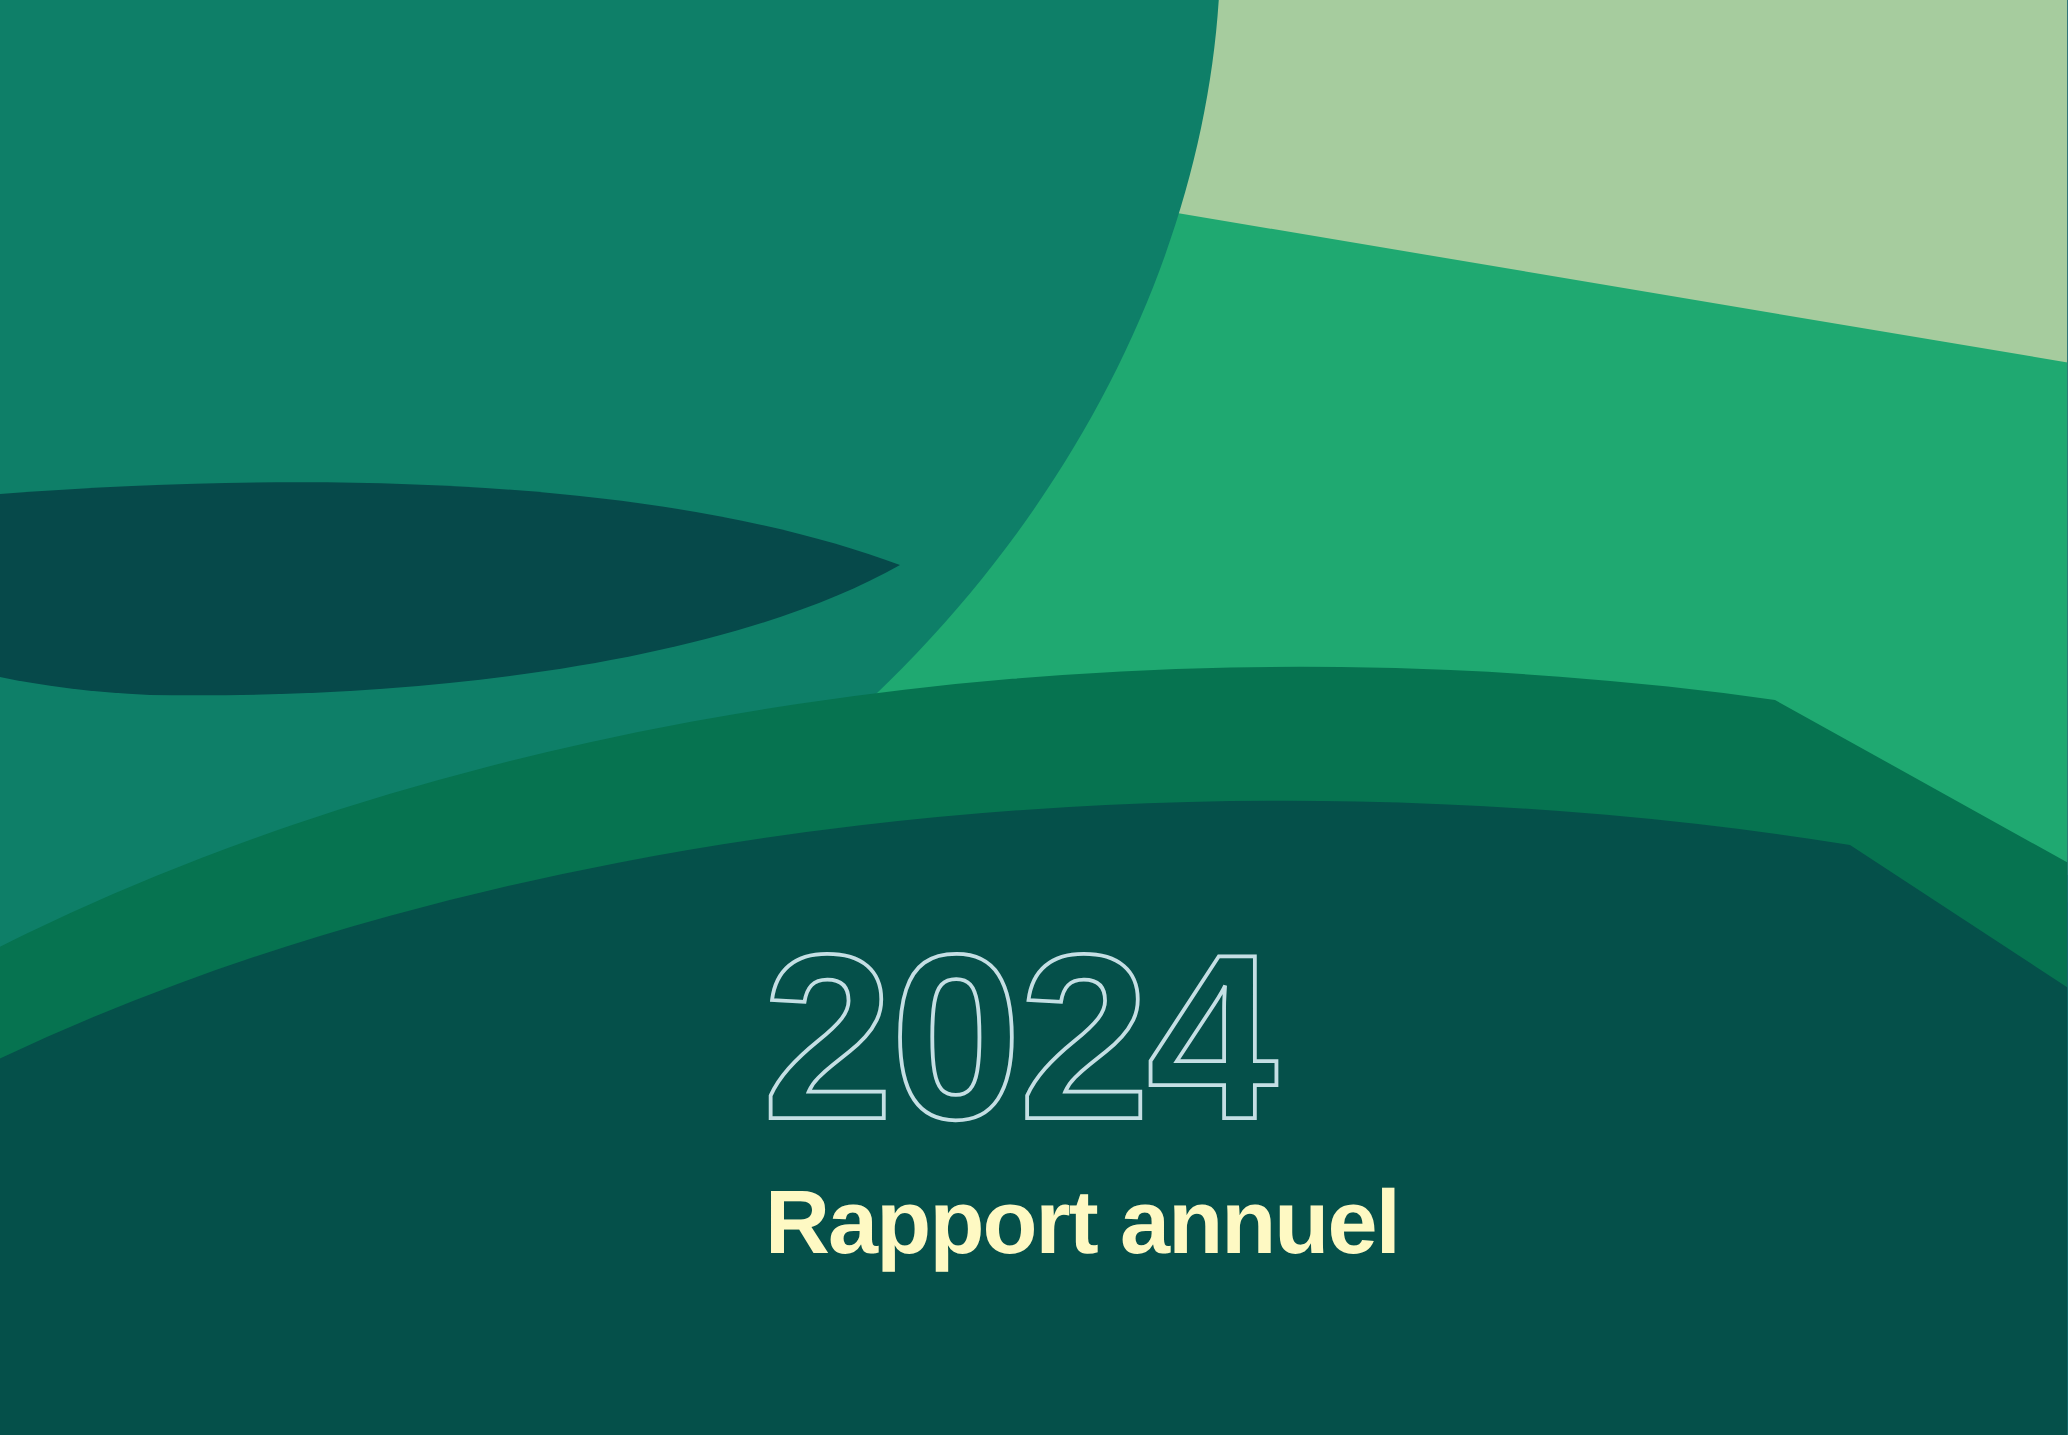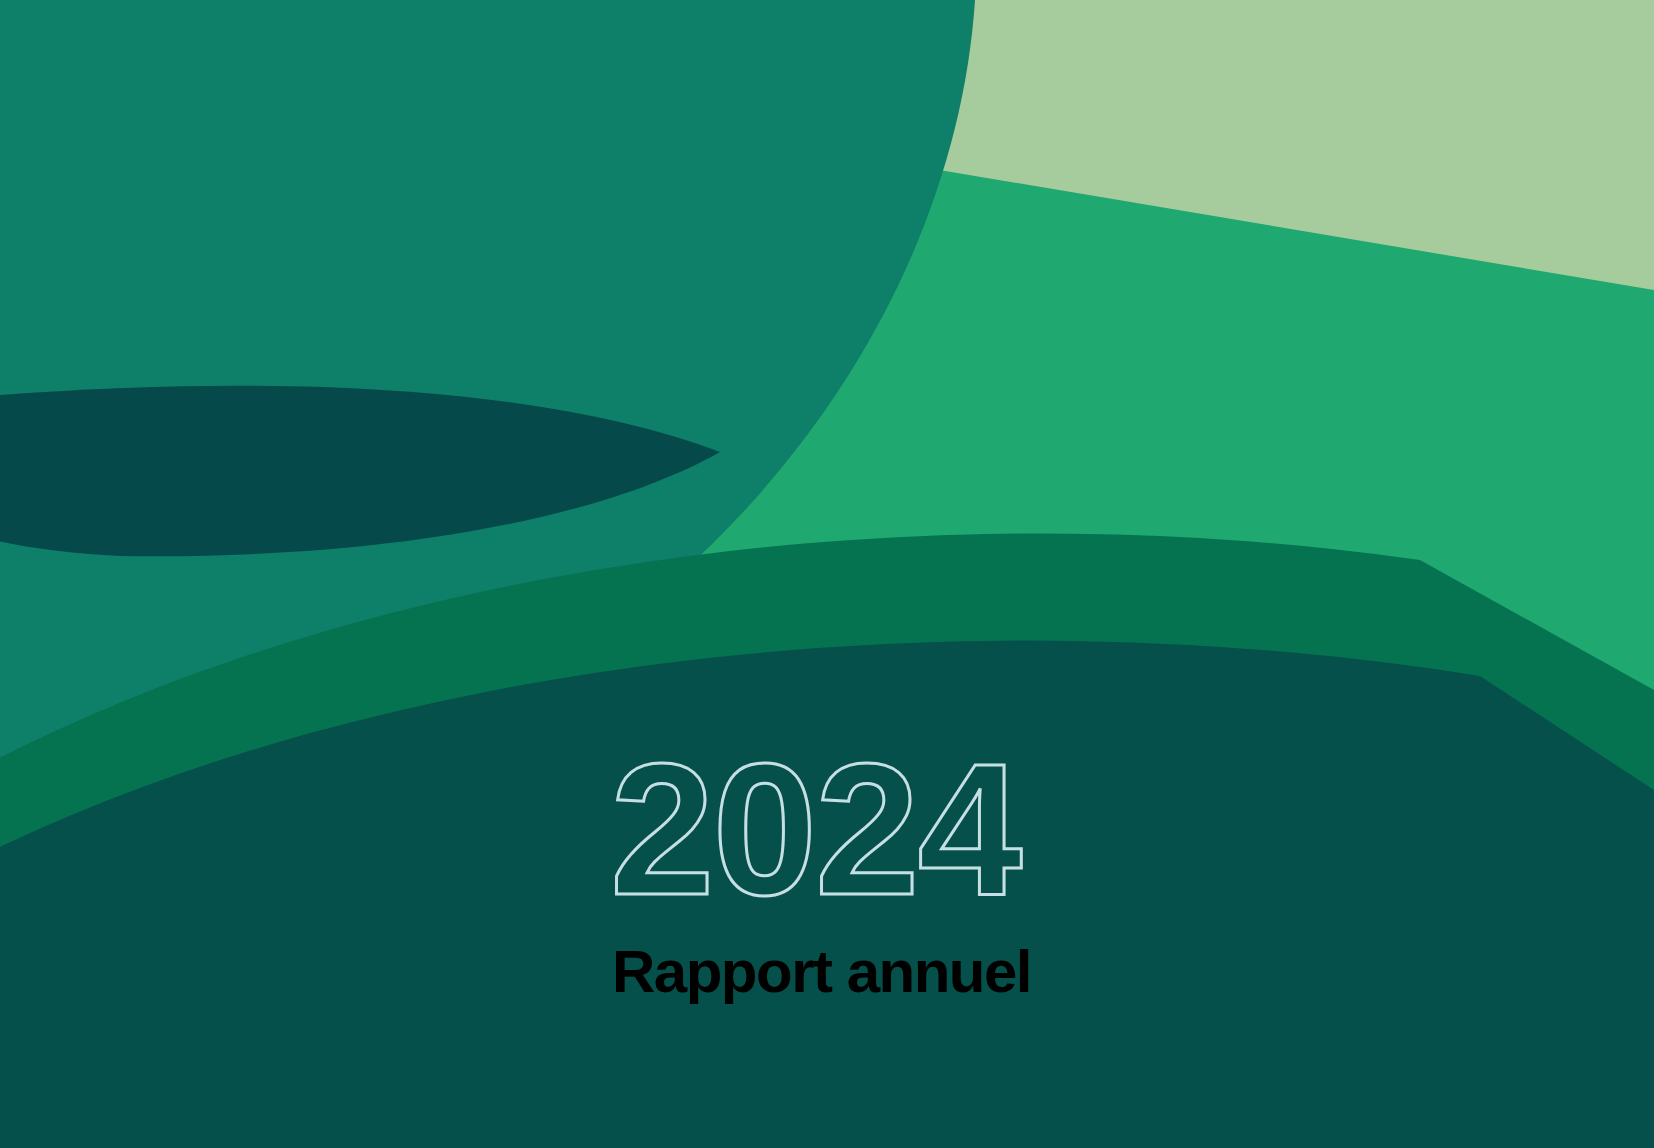--- a/index.html
+++ b/index.html
@@ -47,25 +47,25 @@
     -webkit-text-stroke: 3px #c5dfe4;
     text-stroke: 3px #c5dfe4;
     white-space: nowrap;
     margin: 0;
   }
   .title-text {
     position: absolute;
     left: 612px;
     top: 942px;
     font-family: "Liberation Sans", sans-serif;
-    font-size: 60px;
+    font-size: 72px;
     font-weight: 700;
     letter-spacing: -1.5px;
     line-height: 1;
-    color: #000000;
+    color: #fef9c3;
     white-space: nowrap;
     margin: 0;
   }
 </style>
 </head>
 <body>
 
 <div id="cover">
 
   <svg id="cover-art" viewBox="0 0 1654 1148" preserveAspectRatio="none">

